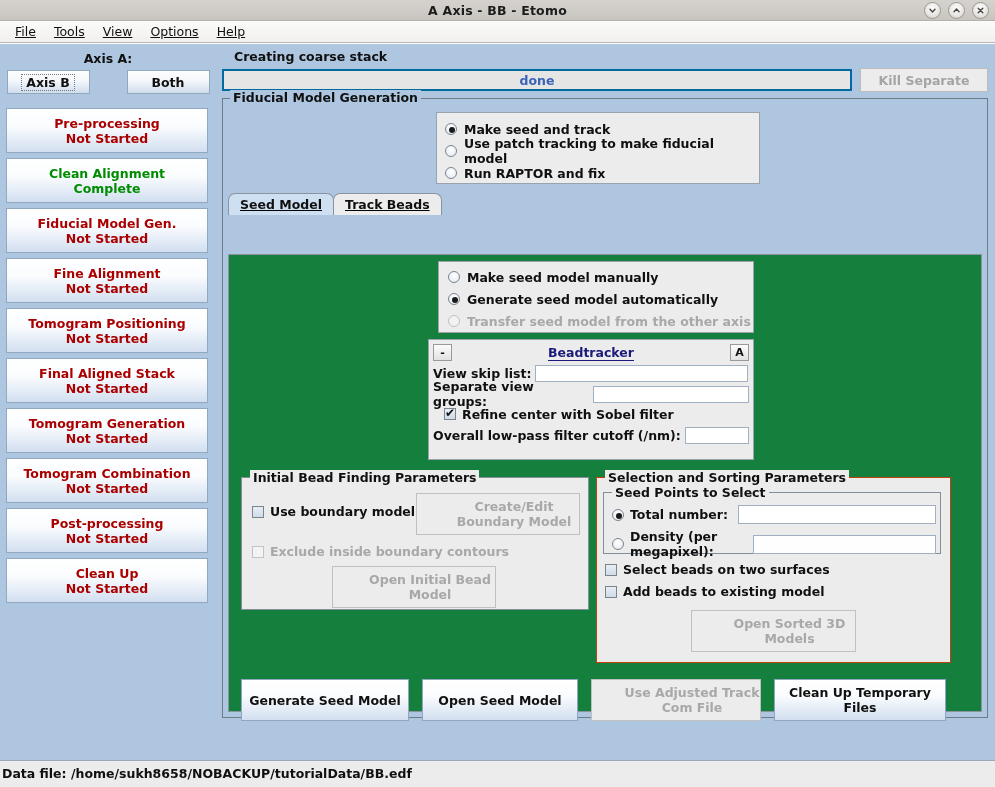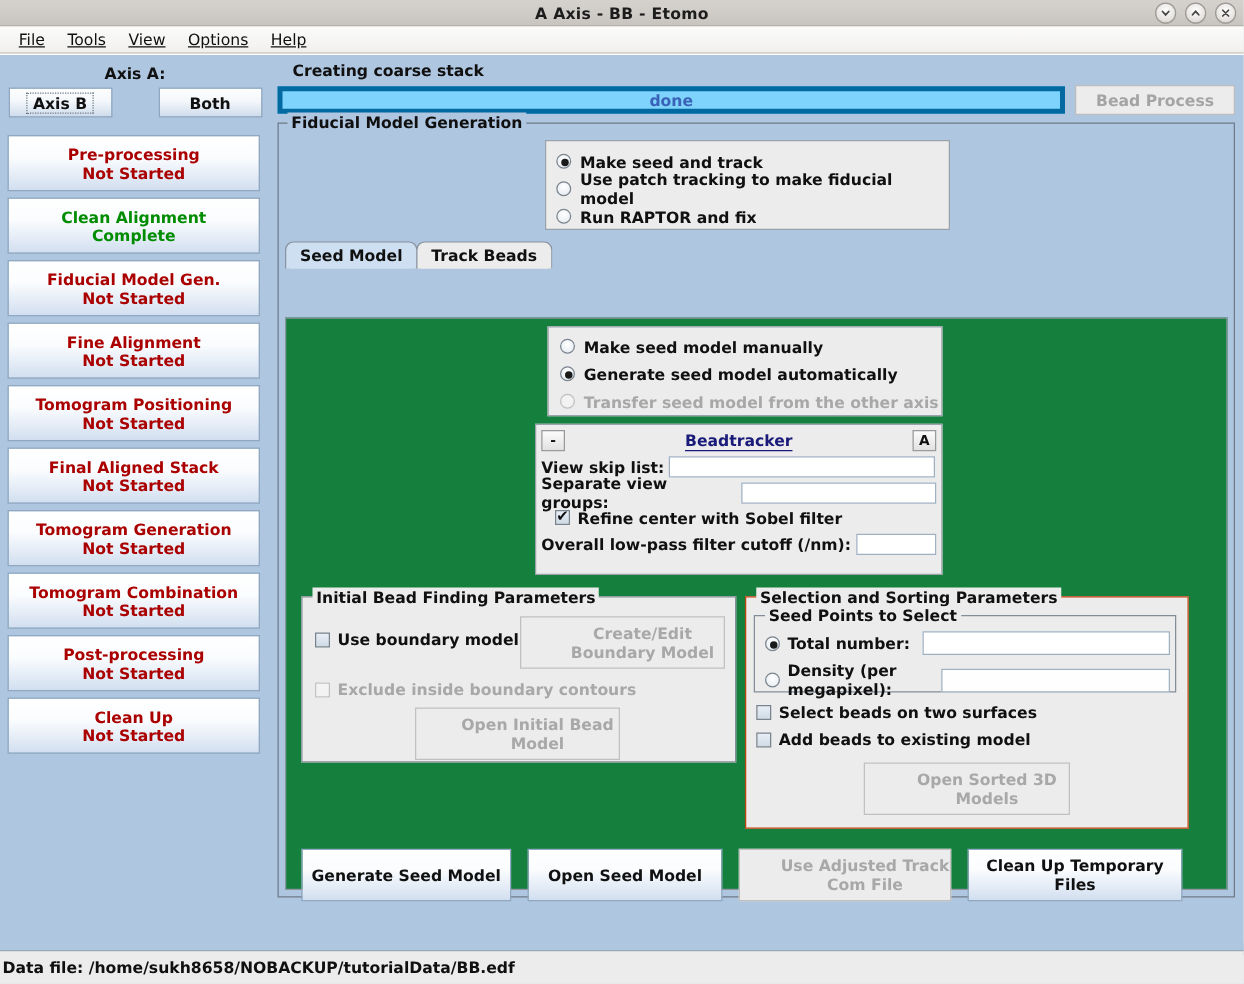--- a/index.html
+++ b/index.html
@@ -97,22 +97,22 @@
     background: #aec6e0;
     padding: 2px 5px 0 4px;
   }
   #status-head {
     font-weight: bold; font-size: 12.5px; color: #101010;
     padding: 3px 0 4px 14px;
   }
   #status-row { display: flex; align-items: center; gap: 8px; padding: 0 2px 6px 2px; }
   #progressbar {
     flex: 1; height: 22px;
-    background: #7dd3fc;
-    border: 4px solid #0369a1;
+    background: #e5e5e5;
+    border: 2px solid #0369a1;
     display: flex; align-items: center; justify-content: center;
     font-size: 12.5px; color: #3a63b8; font-weight: bold;
   }
   #kill-btn {
     width: 128px; height: 24px;
     background: #ececec;
     border: 1px solid #bdbdbd;
     display: flex; align-items: center; justify-content: center;
     font-size: 12.5px; color: #a4a4a4; font-weight: bold;
   }
@@ -161,21 +161,21 @@
     content: ""; position: absolute;
     left: 3px; top: 3px; width: 6px; height: 6px;
     border-radius: 50%; background: #1a1a1a;
   }
   .radio.dim { border-color: #bfbfbf; background: #f2f2f2; }
   .lbl { font-size: 12.5px; color: #101010; font-weight: bold; }
 
   
   #tabstrip {
     position: absolute; left: 5px; top: 94px;
-    display: flex; align-items: flex-end;
+    display: flex; align-items: flex-end; text-decoration: underline;
   }
   .tab {
     height: 22px; padding: 0 11px;
     display: flex; align-items: center;
     font-size: 12.5px; font-weight: bold; color: #101010;
     border: 1px solid #8a93a0;
     border-bottom: none;
     border-radius: 7px 7px 0 0;
     background: #ececec;
   }
@@ -376,21 +376,21 @@
   </div>
 
   <div id="rightcol">
 
     <div id="status-head">Creating coarse stack</div>
     <div id="status-row">
       <div id="progressbar">
         <span>done</span>
       </div>
       <div id="kill-btn">
-        <span>Bead Process</span>
+        <span>Kill Separate</span>
       </div>
     </div>
 
     <div id="fiducial-box">
       <div class="gb-title">Fiducial Model Generation</div>
 
       <div id="method-box">
         <div class="radio-row">
           <span class="radio on"></span>
           <span class="lbl">Make seed and track</span>

